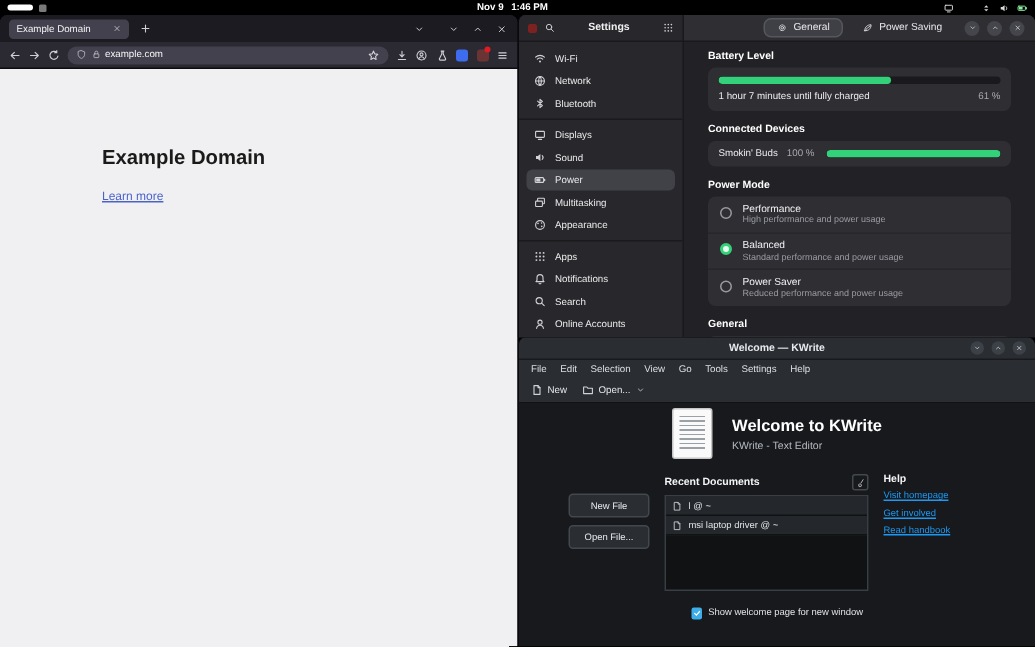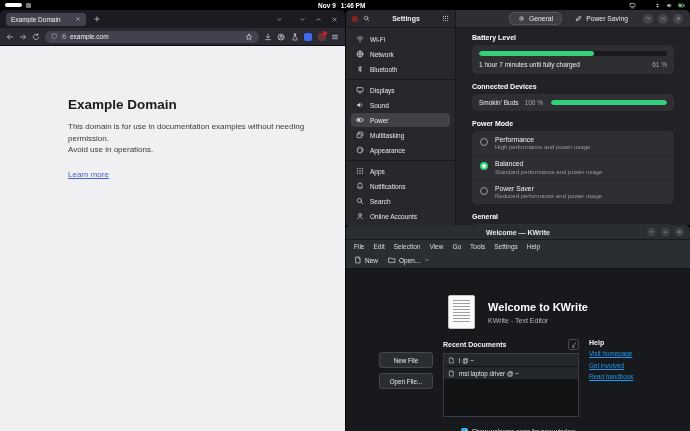--- a/index.html
+++ b/index.html
@@ -94,21 +94,21 @@
   .kwrite { left:345px; top:225px; width:345px; height:206px; background:#17191c; border-radius:5px 5px 0 0; border-left:1px solid #0a0a0c; }
   .k-titlebar { height:15px; background:#2a2e33; border-bottom:1px solid #17191c; display:flex; align-items:center; justify-content:center; position:relative; font-size:7px; font-weight:bold; color:#e8eaec; }
   .k-titlebar .winctl { right:6px; }
   .k-titlebar .wbtn { width:9px; height:9px; background:#3c4147; }
   .k-menubar { height:12px; background:#2a2e33; display:flex; align-items:center; gap:9px; padding:0 8px; font-size:6.5px; color:#dcdee2; }
   .k-toolbar { height:17px; background:#2a2e33; display:flex; align-items:center; gap:10px; padding:0 8px; border-bottom:1px solid #101214; }
   .k-tbtn { display:flex; align-items:center; gap:3px; font-size:6.5px; color:#e4e6e8; }
   .k-tbtn .i { width:8px; height:8px; color:#cfd3d7; }
   .k-tbtn .chev { width:6px; height:6px; margin-left:1px; }
   .k-content { position:absolute; top:44px; left:0; right:0; bottom:0; background:#17191c; }
-  .k-hero { display:flex; justify-content:center; align-items:center; gap:13px; margin-top:26px; }
+  .k-hero { display:flex; justify-content:center; align-items:center; gap:13px; margin-top:3px; }
   .k-appicon { width:27px; height:34px; background:#fafafa; border:1px solid #c6c6c6; border-radius:2px; padding:4px 4px; }
   .k-appicon div { height:100%; background:repeating-linear-gradient(to bottom, #99a0a6 0 1px, transparent 1px 3px); }
   .k-h2 { font-size:11px; font-weight:bold; color:#ffffff; }
   .k-sub { font-size:7px; color:#b6bac0; margin-top:4px; }
   .k-cols { display:flex; justify-content:center; gap:10px; margin-top:10px; align-items:flex-start; }
   .k-btncol { display:flex; flex-direction:column; gap:5px; margin-top:13px; }
   .k-btn { font-size:6.3px; color:#e8eaec; background:#2a2e33; border:1px solid #43484e; border-radius:3px; padding:3.5px 4px; width:54px; text-align:center; }
   .k-recent { width:136px; }
   .k-recent-head { display:flex; justify-content:space-between; align-items:center; font-size:7px; font-weight:bold; color:#f2f4f6; margin-bottom:3px; }
   .k-iconbtn { width:11px; height:11px; border:1px solid #43484e; border-radius:2px; display:flex; align-items:center; justify-content:center; color:#cfd3d7; }
@@ -262,22 +262,20 @@
         <span class="ext-red"></span>
         <span class="i">
             <svg viewBox="0 0 12 12" fill="none" stroke="currentColor" stroke-width="1.1" stroke-linecap="round" stroke-linejoin="round">
               <path d="M2.4 3.4h7.2M2.4 6h7.2M2.4 8.6h7.2"></path>
             </svg>
           </span>
       </div>
     </div>
     <div class="page">
       <h1>Example Domain</h1>
-      <p><span>This domain is for use in documentation examples without needing permission.</span><br>
-      <span>Avoid use in operations.</span></p>
       <a>Learn more</a>
     </div>
   </div>
 
   <div class="window settings">
     <div class="s-header">
       <div class="s-side-header">
         <span class="s-appicon"></span>
         <span class="i">
             <svg viewBox="0 0 12 12" fill="none" stroke="currentColor" stroke-width="1.1" stroke-linecap="round" stroke-linejoin="round">

